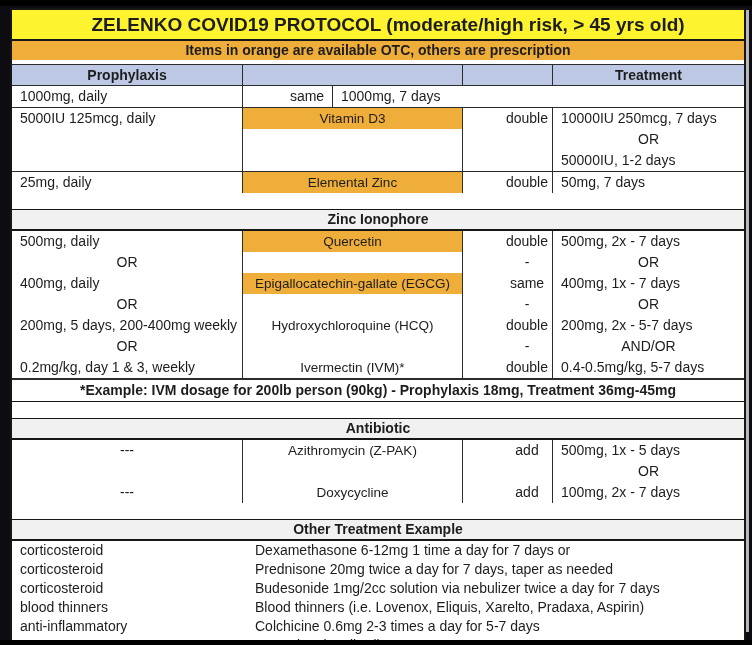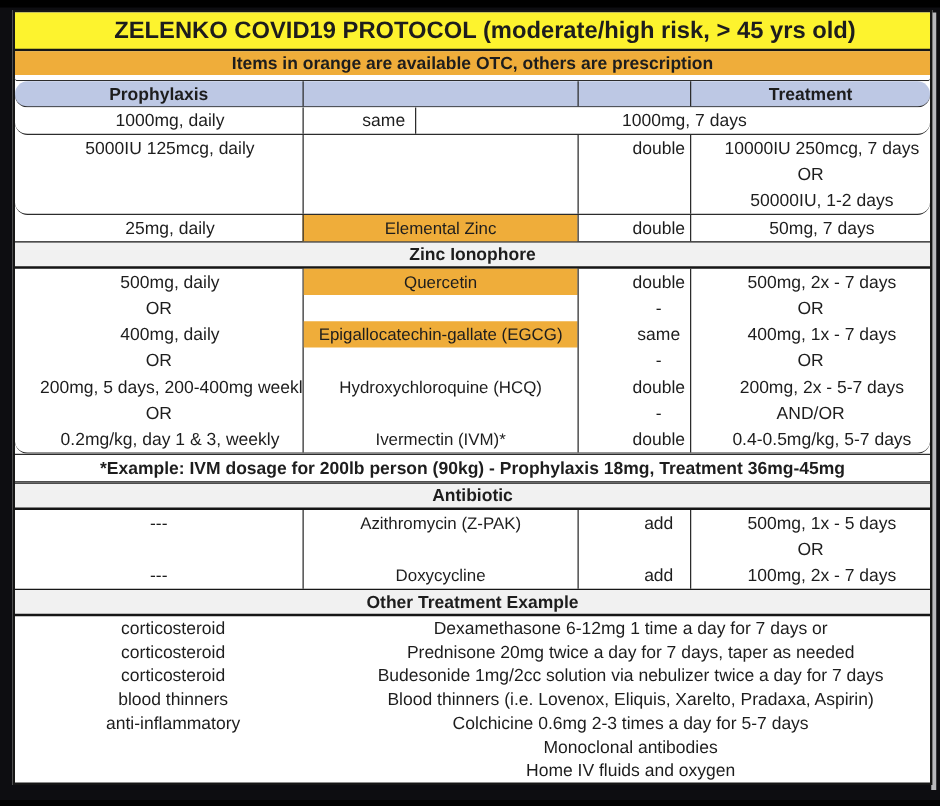--- a/index.html
+++ b/index.html
@@ -3,36 +3,36 @@
 <meta charset="utf-8">
 <style>
   html,body{margin:0;padding:0;background:#000;}
   .frame{position:relative;width:752px;height:645px;background:#0d0d11;box-sizing:border-box;
          padding:8px 10px 0 10px;overflow:hidden;font-family:"Liberation Sans","DejaVu Sans",sans-serif;color:#1d1d1d;}
   .topbar{position:absolute;top:0;left:0;width:752px;height:6px;background:#000;}
   .bottombar{position:absolute;bottom:0;left:0;width:752px;height:5px;background:#000;}
   .rightstrip{position:absolute;top:10px;right:3px;width:4px;height:622px;background:#b8b8bc;}
   .ptable{position:relative;width:732px;background:#ffffff;border:2px solid #161616;font-size:14px;}
   .row{display:flex;}
-  .bb1{border-bottom:1px solid #2c2c2c;border-radius:10px;}
+  .bb1{border-bottom:1px solid #2c2c2c;}
   .title-row{background:#fdf32e;text-align:center;font-weight:bold;font-size:19px;height:29px;line-height:29px;
              border-bottom:2px solid #161616;display:block;white-space:nowrap;overflow:hidden;padding-left:20px;}
   .notice-row{background:#efad3a;text-align:center;font-weight:bold;font-size:14px;height:19px;line-height:19px;display:block;}
   .spacer-row{height:4px;background:#ffffff;display:block;}
   .header-row{background:#bdc8e4;height:20px;line-height:20px;font-weight:bold;}
   .section-row{background:#f1f1f1;text-align:center;font-weight:bold;height:19px;line-height:19px;display:block;
-               border-top:1px solid #161616;border-bottom:2px solid #161616;}
+               border-top:1px solid #161616;border-bottom:2px solid #161616;margin-top:16px;}
   .cell{box-sizing:border-box;}
   .c1{width:230px;}
   .c2{width:220px;border-left:1px solid #2c2c2c;}
   .c3{width:90px;border-left:1px solid #2c2c2c;padding-left:39px;}
   .c4{flex:1;border-left:1px solid #2c2c2c;}
   .ln{height:21px;line-height:21px;white-space:nowrap;overflow:hidden;}
   .ln2{height:19px;line-height:19px;white-space:nowrap;overflow:hidden;}
-  .left{text-align:center;padding-left:20px;padding-right:2px;}
+  .left{text-align:left;padding-left:8px;padding-right:2px;}
   .center{text-align:center;}
   .band{background:#efad3a;font-size:13.5px;}
   .c2 .ln{font-size:13.5px;}
   .footnote-row{height:21px;line-height:21px;text-align:center;font-weight:bold;display:block;
                 border-top:1px solid #2c2c2c;border-bottom:1px solid #161616;}
   .other-body{display:flex;border-radius:16px;}
   .oc1{width:235px;}
   .oc2{flex:1;}
 </style>
 </head>
@@ -61,20 +61,21 @@
       <div class="cell c4 left ln">1000mg, 7 days</div>
     </div>
 
     <div class="row bb1">
       <div class="cell c1">
         <div class="ln left">5000IU 125mcg, daily</div>
         <div class="ln"></div>
         <div class="ln"></div>
       </div>
       <div class="cell c2">
+        <div class="ln center band">Vitamin D3</div>
         <div class="ln"></div>
         <div class="ln"></div>
       </div>
       <div class="cell c3">
         <div class="ln center">double</div>
         <div class="ln"></div>
         <div class="ln"></div>
       </div>
       <div class="cell c4">
         <div class="ln left">10000IU 250mcg, 7 days</div>

